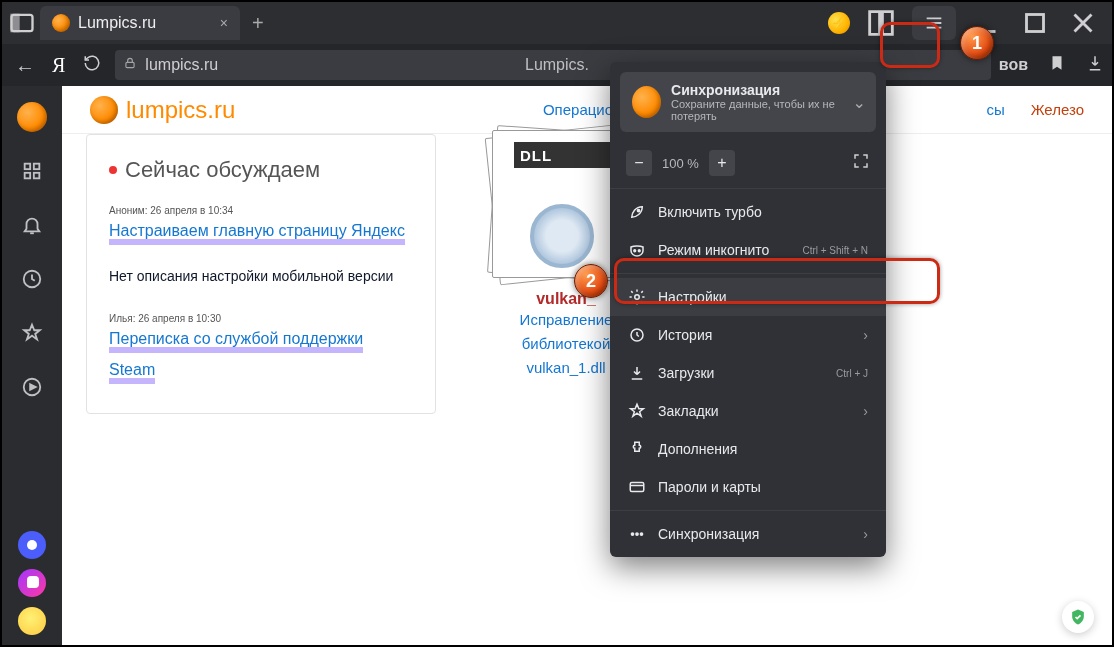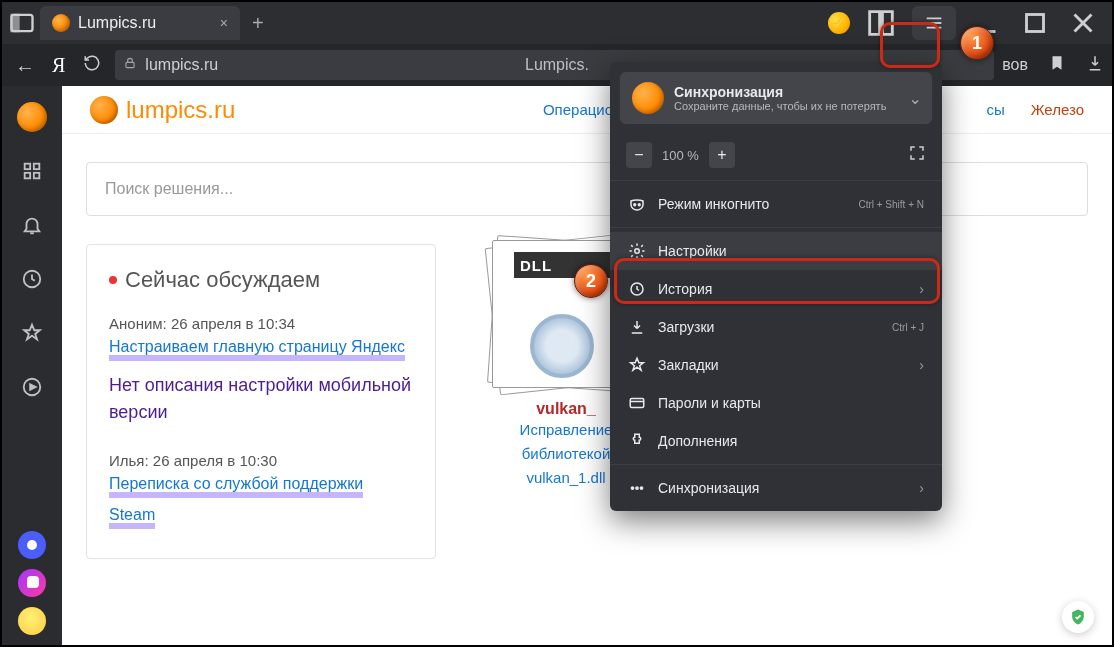--- a/index.html
+++ b/index.html
@@ -45,21 +45,21 @@
     background: #24262a; display:flex; align-items:center; padding: 0 8px;
     color:#cfcfd2; gap: 8px;
   }
   .addrbar .nav-btn { width:30px; text-align:center; font-size:20px;}
   .ya { font-family: Georgia, serif; font-size: 20px; color:#fff; padding:0 4px;}
   .addrbar .urlbox { flex:1; display:flex; align-items:center; background:#3b3c41; height:30px; border-radius:4px; padding: 0 8px; gap:8px; color:#cfcfd2;}
   .addrbar .urlbox .lock { opacity:.7;}
   .addrbar .urlbox .domain { color:#cfcfd2; }
   .addrbar .spacer { flex: 1; }
   .addrbar .title-mid { position: absolute; left: 50%; transform: translateX(-50%); color:#bfbfc3;}
-  .addrbar .right { display:flex; gap: 20px; align-items:center;}
+  .addrbar .right { display:flex; gap: 20px; align-items:center;font-weight:bold;}
 
   
   .sidebar {
     position: absolute; left: 0; top: 84px; bottom: 0; width: 60px;
     background: #2b2c30; display:flex; flex-direction: column; align-items:center;
     padding-top: 16px; gap: 28px; color:#bfc0c4;
   }
   .sidebar .big-orange { width: 30px;height:30px;border-radius:50%;
     background: radial-gradient(circle at 35% 35%, #ffb24d 0%, #ff8a00 60%, #e86a00 100%); box-shadow: inset -2px -2px 4px rgba(0,0,0,.25);}
   .sidebar svg { width: 22px; height:22px; }
@@ -91,36 +91,36 @@
     margin: 28px 24px; height: 54px; border: 1px solid #ddd; border-radius:4px;
     display:flex; align-items:center; padding:0 18px; color:#999; font-size:16px;
   }
   .columns { display:flex; padding: 0 24px;}
   .card {
     border:1px solid #e2e2e2; border-radius:4px; padding: 22px 22px 28px 22px;
     width: 350px;
   }
   .card h2 { font-weight:400; font-size:22px; color:#555; margin-bottom:22px; display:flex;align-items:center;gap:8px;}
   .card h2 .dot { width:8px;height:8px;border-radius:50%;background:#e33;}
-  .card .meta { color:#555; font-size:15px;}
+  .card .meta { color:#555; font-size:10px;}
   .card a { color:#1477d2; text-decoration:none; border-bottom:6px solid #c4b5fd; line-height:1.9;}
-  .card .gray { color:#4c1d95; font-size:18px; margin-top:10px; line-height:1.5;}
+  .card .gray { color:#0f172a; font-size:14px; margin-top:20px; line-height:1.5;}
   .center-block { width: 260px; text-align:center;}
   .dll-thumb { width: 160px;height:160px;margin: -10px auto 6px auto; position:relative;}
   .dll-thumb .doc { position:absolute; inset:6px 6px 6px 6px; background:#fff; border:1px solid #999; border-radius:2px;}
   .dll-thumb .bar { position:absolute; top:18px; left:28px; right:36px; height:26px; background:#333; color:#fff; font-weight:bold; display:flex;align-items:center;justify-content:flex-start; padding-left:6px; font-size:15px; letter-spacing:1px;}
   .dll-thumb .gear { position:absolute; bottom:16px; left:44px; width:64px;height:64px;border-radius:50%;background:radial-gradient(circle,#dfe9f3 40%,#b0c7de 70%); border:4px solid #9ab6d0;}
   .vulkan-label { color:#b42a2a; font-weight:bold; font-size:16px; margin-top:2px;}
   .center-block .links a { color:#1477d2; text-decoration:none; display:block; line-height:1.6; font-size:15px;}
   .right-links { width:180px; text-align:center;}
   .right-links a { color:#1477d2; text-decoration:none; display:block; line-height:1.6; font-size:15px;}
 
   
   .menu-panel {
-    position: absolute; top: 60px; left: 608px; width: 332px;
+    position: absolute; top: 60px; left: 608px; width: 276px;
     background: #303136; color:#e8e9ec; border-radius: 6px;
     box-shadow: 0 10px 30px rgba(0,0,0,.5);
     padding-bottom: 4px; z-index: 50;
   }
   .sync-box {
     margin: 10px; background:#43454b; border-radius:6px; padding: 10px 12px;
     display:flex; align-items:center; gap:10px; position:relative;
   }
   .sync-box .ball { width:32px;height:32px;border-radius:50%;
     background: radial-gradient(circle at 35% 35%, #ffb24d 0%, #ff8a00 60%, #e86a00 100%); box-shadow: inset -2px -2px 4px rgba(0,0,0,.25);}
@@ -279,23 +279,20 @@
       <span class="ball"></span>
       <span>lumpics.ru</span>
     </div>
     <div class="site-nav">
       <a href="#" class="cut">Операционны</a>
       <a href="#" style="margin-left:320px;">сы</a>
       <a href="#" class="far-right">Железо</a>
     </div>
   </div>
 
-  <div class="searchbox">
-    <span>Поиск решения...</span>
-  </div>
 
   <div class="columns">
     <div class="card">
       <h2>
           <span class="dot"></span>
           <span>Сейчас обсуждаем</span>
         </h2>
       <div class="meta">Аноним: 26 апреля в 10:34</div>
       <a href="#">Настраиваем главную страницу Яндекс</a>
       <div class="gray">Нет описания настройки мобильной версии</div>
@@ -344,20 +341,27 @@
     <span class="full">
       <svg viewBox="0 0 24 24" width="18" height="18" fill="none" stroke="currentColor" stroke-width="2">
           <path d="M4 9V4h5M20 9V4h-5M4 15v5h5M20 15v5h-5"></path>
         </svg>
     </span>
   </div>
   <div class="divider"></div>
 
   <div class="mi">
     <svg viewBox="0 0 24 24" fill="none" stroke="currentColor" stroke-width="2">
+        <path d="M5 19c0-6 5-14 14-14 0 9-8 14-14 14z"></path>
+        <circle cx="14" cy="10" r="1.5" fill="currentColor"></circle>
+      </svg>
+    <span>Включить турбо</span>
+  </div>
+  <div class="mi">
+    <svg viewBox="0 0 24 24" fill="none" stroke="currentColor" stroke-width="2">
         <path d="M4 8c4-2 12-2 16 0v5c0 4-4 7-8 7s-8-3-8-7z"></path>
         <circle cx="9" cy="13" r="1.2" fill="currentColor"></circle>
         <circle cx="15" cy="13" r="1.2" fill="currentColor"></circle>
       </svg>
     <span>Режим инкогнито</span>
     <span class="hot">Ctrl + Shift + N</span>
   </div>
   <div class="divider"></div>
 
   <div class="mi hi">
@@ -385,30 +389,30 @@
   </div>
   <div class="mi">
     <svg viewBox="0 0 24 24" fill="none" stroke="currentColor" stroke-width="2">
         <path d="M12 3l2.5 6h6l-5 4 2 6-5.5-4-5.5 4 2-6-5-4h6z"></path>
       </svg>
     <span>Закладки</span>
     <span class="arr">›</span>
   </div>
   <div class="mi">
     <svg viewBox="0 0 24 24" fill="none" stroke="currentColor" stroke-width="2">
+        <path d="M9 3h6v4a2 2 0 1 1 0 4v4H9v-4a2 2 0 1 1 0-4z"></path>
+      </svg>
+    <span>Дополнения</span>
+  </div>
+  <div class="mi">
+    <svg viewBox="0 0 24 24" fill="none" stroke="currentColor" stroke-width="2">
         <rect x="3" y="6" width="18" height="12" rx="2"></rect>
         <path d="M3 10h18"></path>
       </svg>
     <span>Пароли и карты</span>
-  </div>
-  <div class="mi">
-    <svg viewBox="0 0 24 24" fill="none" stroke="currentColor" stroke-width="2">
-        <path d="M9 3h6v4a2 2 0 1 1 0 4v4H9v-4a2 2 0 1 1 0-4z"></path>
-      </svg>
-    <span>Дополнения</span>
   </div>
   <div class="divider"></div>
   <div class="mi">
     <svg viewBox="0 0 24 24" fill="none" stroke="currentColor" stroke-width="2">
         <circle cx="6" cy="12" r="1.5" fill="currentColor"></circle>
         <circle cx="12" cy="12" r="1.5" fill="currentColor"></circle>
         <circle cx="18" cy="12" r="1.5" fill="currentColor"></circle>
       </svg>
     <span>Синхронизация</span>
     <span class="arr">›</span>

